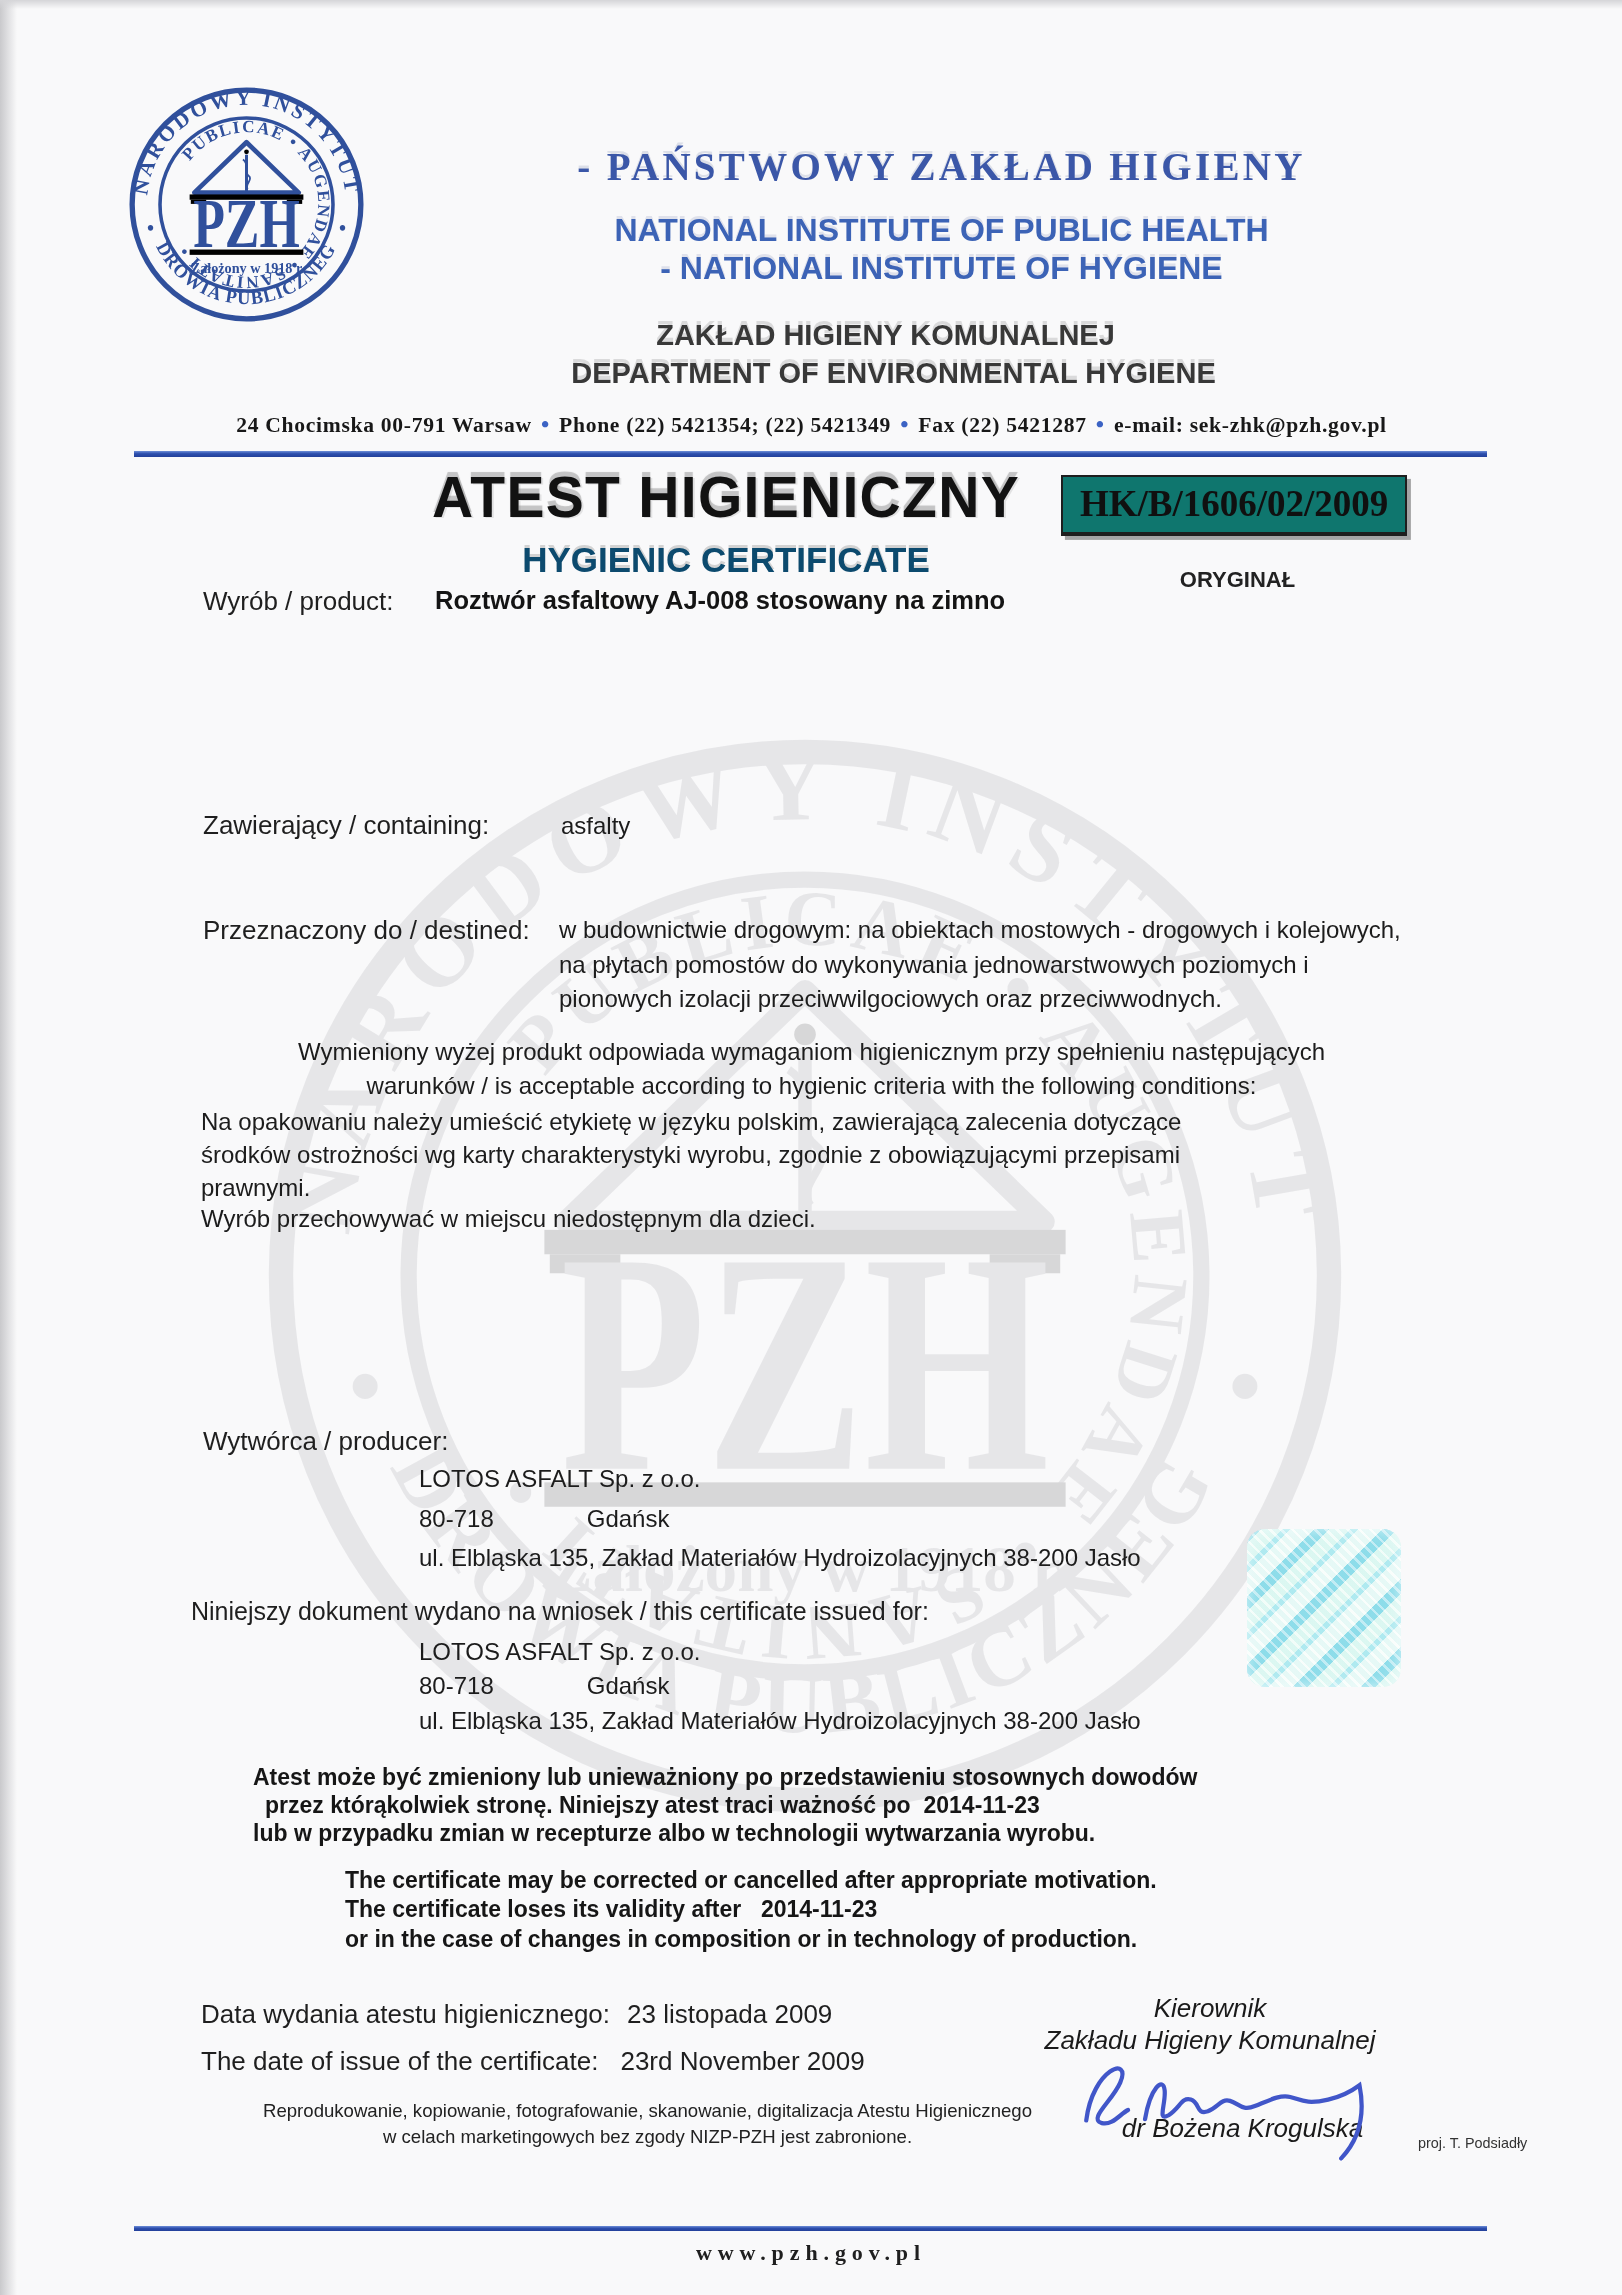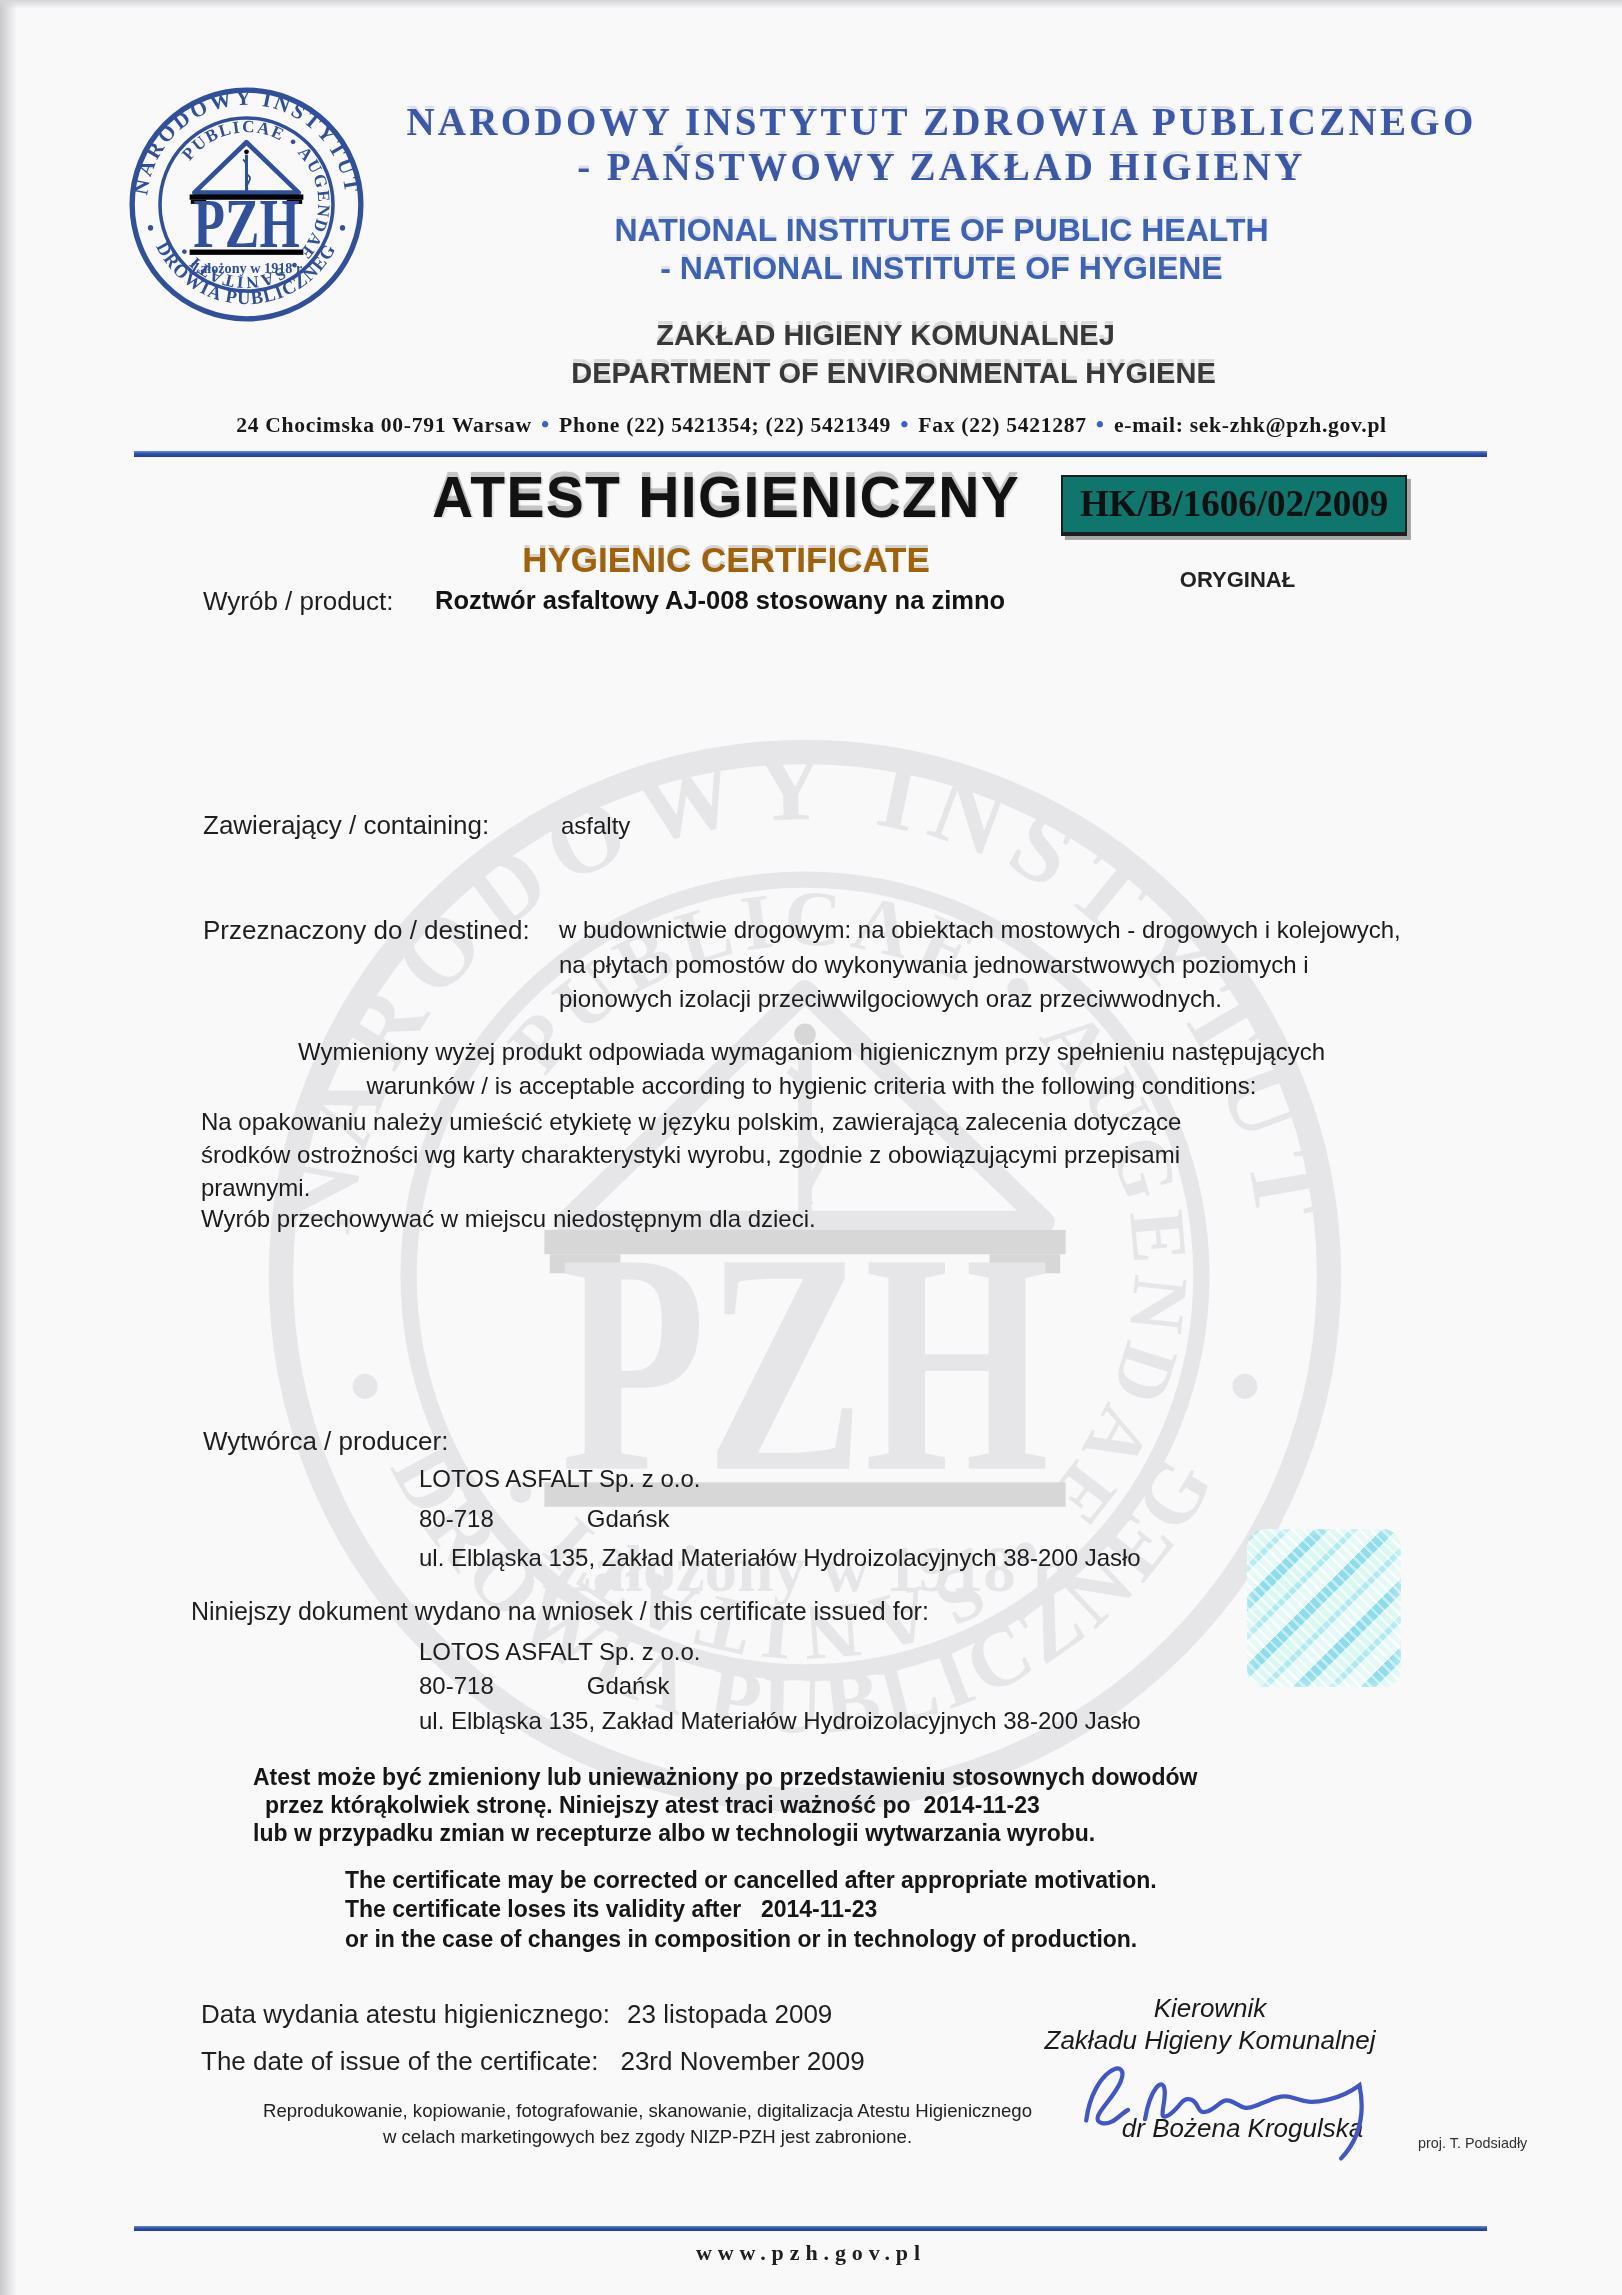--- a/index.html
+++ b/index.html
@@ -16,21 +16,21 @@
   .ctr{text-align:center;}
   .serifblue{font-family:"Liberation Serif",serif;font-weight:bold;color:#3b57a8;
     text-shadow:0 -3.3px 0 rgba(120,130,170,.22);}
   .sansblue{font-weight:bold;color:#3c63b6;text-shadow:0 -3.3px 0 rgba(130,140,180,.22);}
   .sansgray{font-weight:bold;color:#383838;text-shadow:0 -3.9px 0 rgba(140,140,140,.28);}
   .contact{font-family:"Liberation Serif",serif;font-weight:bold;font-size:21.6px;color:#181818;letter-spacing:0.7px;}
   .contact .dot{color:#3c63c4;font-size:23.6px;padding:0 9.2px;}
   .rule{background:linear-gradient(180deg,#6e8fd8 0%,#2d4fae 45%,#23409a 100%);}
   .atest{font-weight:bold;font-size:57px;letter-spacing:1.3px;color:#121212;
     text-shadow:0 -4.6px 0.7px rgba(110,110,110,.38),2px 1.3px 0 rgba(120,120,120,.18);}
-  .hyg{font-weight:bold;font-size:35px;color:#a16207;text-shadow:0 -3.3px 0 rgba(120,120,120,.3);}
+  .hyg{font-weight:bold;font-size:35px;color:#0c4a6e;text-shadow:0 -3.3px 0 rgba(120,120,120,.3);}
   .numbox{border:2.6px solid #1e1e1e;border-bottom-width:4.6px;box-shadow:3.9px 3.9px 0 rgba(95,95,95,.55);
     background:#0f766e;padding:5.2px 17px 6.5px 17px;}
   .numbox span{font-family:"Liberation Serif",serif;font-weight:bold;font-size:37px;color:#101010;}
   .orig{font-weight:bold;font-size:22px;color:#222;}
   .lbl{font-size:26px;color:#1f1f1f;}
   .val-b{font-weight:bold;font-size:25.5px;color:#141414;text-align:right;}
   .body-t{font-size:24px;color:#1c1c1c;}
   .prod-line{font-size:24px;color:#1c1c1c;}
   .bold-t{font-weight:bold;font-size:23px;color:#161616;}
   .ital{font-style:italic;font-size:26px;color:#1a1a1a;}
@@ -111,21 +111,20 @@
     <path d="M194,124 C206,132 194,144 204,152 C212,158 196,166 202,174" fill="none" stroke="currentColor" stroke-width="3"></path>
     <circle cx="200" cy="111" r="4"></circle>
     <rect x="104" y="183" width="192" height="9"></rect>
     <rect x="106" y="192" width="26" height="7"></rect>
     <rect x="268" y="192" width="26" height="7"></rect>
     <text x="200" y="271" font-size="116" text-anchor="middle" textLength="180" lengthAdjust="spacingAndGlyphs">PZH</text>
     <rect x="104" y="276" width="192" height="9"></rect>
     <text x="200" y="316" font-size="24" text-anchor="middle">Założony w 1918 r</text>
   </svg>
 
-  <div class="abs ctr serifblue" style="left:366px;top:99px;width:1151px;font-size:39px;letter-spacing:3.3px;">NARODOWY INSTYTUT ZDROWIA PUBLICZNEGO</div>
   <div class="abs ctr serifblue" style="left:366px;top:144px;width:1151px;font-size:39px;letter-spacing:3.3px;">- PAŃSTWOWY ZAKŁAD HIGIENY</div>
   <div class="abs ctr sansblue" style="left:366px;top:212px;width:1151px;font-size:32px;">NATIONAL INSTITUTE OF PUBLIC HEALTH</div>
   <div class="abs ctr sansblue" style="left:366px;top:250px;width:1151px;font-size:32px;">- NATIONAL INSTITUTE OF HYGIENE</div>
   <div class="abs ctr sansgray" style="left:156px;top:319px;width:1459px;font-size:29px;">ZAKŁAD HIGIENY KOMUNALNEJ</div>
   <div class="abs ctr sansgray" style="left:164px;top:357px;width:1459px;font-size:29px;">DEPARTMENT OF ENVIRONMENTAL HYGIENE</div>
 
   <div class="abs ctr contact" style="left:59px;top:411px;width:1505px;">
     <span>24 Chocimska 00-791 Warsaw</span><span class="dot">•</span><span>Phone (22) 5421354; (22) 5421349</span><span class="dot">•</span><span>Fax (22) 5421287</span><span class="dot">•</span><span>e-mail: sek-zhk@pzh.gov.pl</span>
   </div>
 

